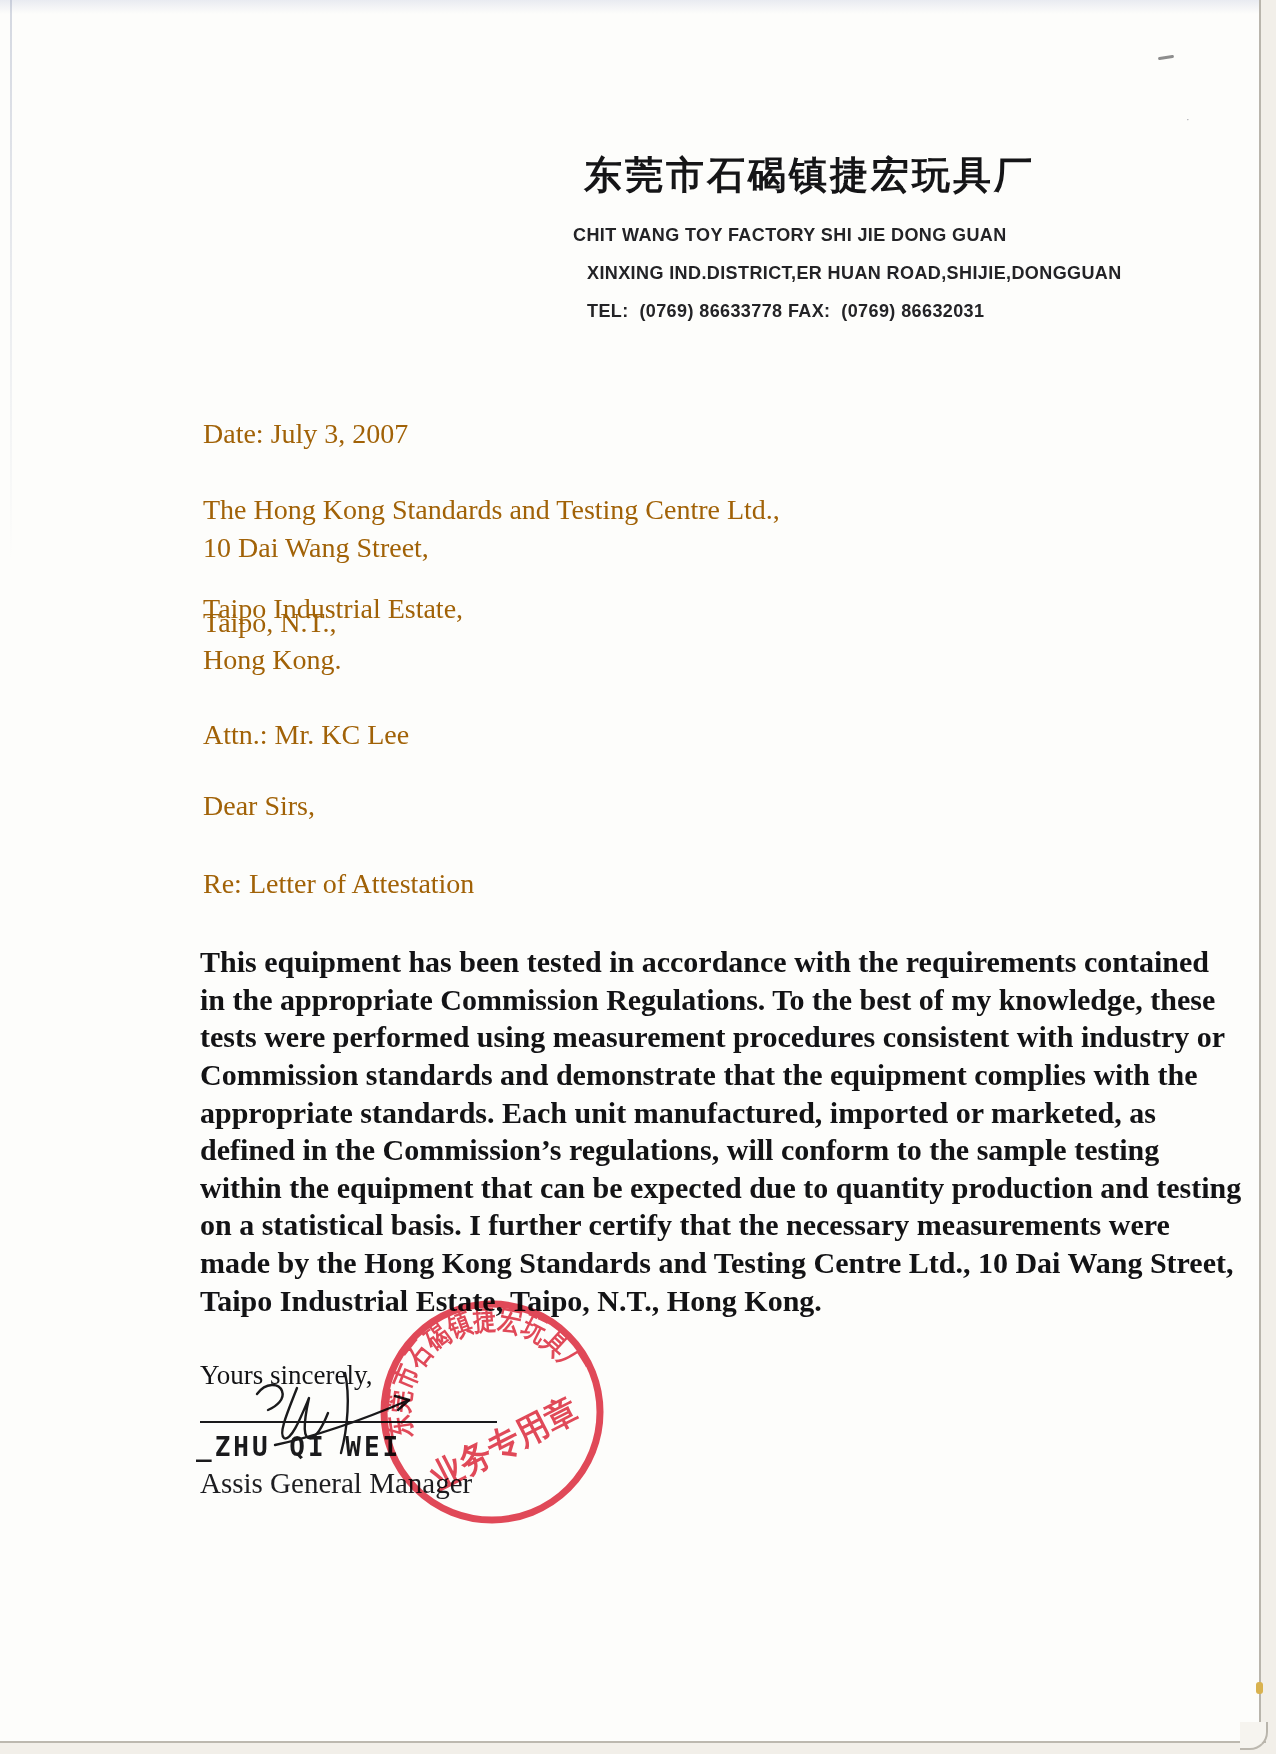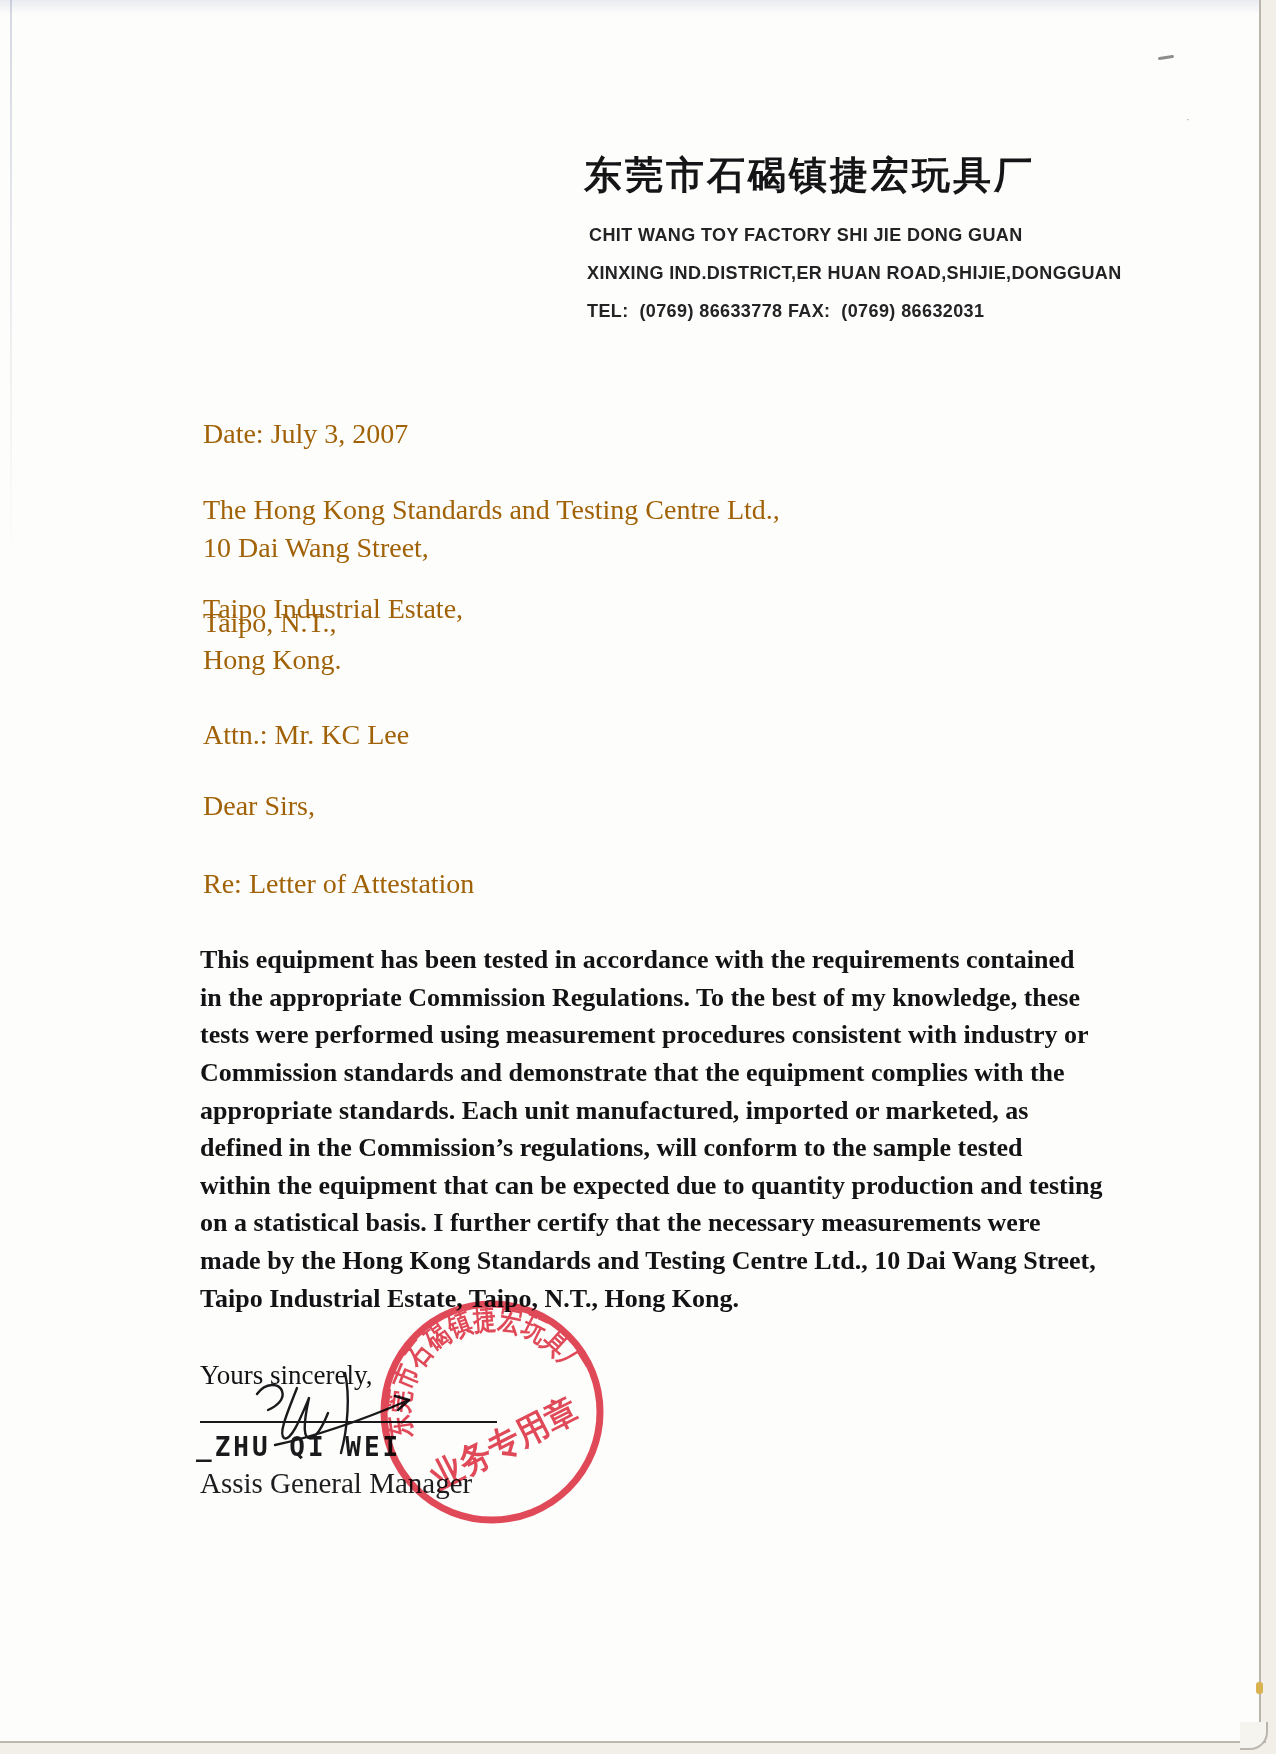--- a/index.html
+++ b/index.html
@@ -30,37 +30,37 @@
   .speck-yellow{position:absolute;left:1256px;top:1682px;width:7px;height:12px;
     background:#d9b24f;border-radius:3px;}
 
   .abs{position:absolute;white-space:pre;}
 
   
   .cn-title{left:584px;top:150px;font-size:38px;font-weight:600;
     letter-spacing:3px;color:#151517;}
   .lh-en{font-family:"Liberation Sans", sans-serif;font-weight:bold;
     font-size:18px;letter-spacing:.4px;color:#232326;}
-  .lh-en1{left:589px;top:225px;}
+  .lh-en1{left:573px;top:225px;}
   .lh-en2{left:587px;top:263px;}
   .lh-en3{left:587px;top:301px;}
 
   
   .ltr{font-size:28px;color:#a16207;}
   .date-line{left:203px;top:418px;}
   .rcpt1{left:203px;top:494px;}
   .rcpt2{left:203px;top:532px;}
   .rcpt3{left:203px;top:593px;}
   .rcpt4{left:203px;top:607px;}
   .rcpt5{left:203px;top:644px;text-align:right;}
   .attn-line{left:203px;top:719px;}
   .salutation{left:203px;top:790px;}
   .subject-line{left:203px;top:868px;}
 
-  .body-line{left:200px;font-weight:bold;font-size:26px;color:#131315;}
+  .body-line{left:200px;font-weight:bold;font-size:30px;color:#131315;}
   .bl0{top:945px;}.bl1{top:983px;}.bl2{top:1020px;}.bl3{top:1058px;}
   .bl4{top:1096px;}.bl5{top:1133px;}.bl6{top:1171px;}.bl7{top:1208px;}
   .bl8{top:1246px;}.bl9{top:1284px;}
 
   .valediction{left:200px;top:1360px;font-weight:normal;font-size:27px;color:#131315;}
   .sig-line{position:absolute;left:200px;top:1421px;width:297px;height:2px;
     background:#1a1a1c;}
   .signer-name{left:196px;top:1432px;
     font-family:"DejaVu Sans Mono","Liberation Mono",monospace;
     font-weight:bold;font-size:26px;letter-spacing:3px;color:#1a1a1c;}
@@ -101,21 +101,21 @@
 
   <div class="abs ltr attn-line">Attn.: Mr. KC Lee</div>
   <div class="abs ltr salutation">Dear Sirs,</div>
   <div class="abs ltr subject-line">Re: Letter of Attestation</div>
 
   <div class="abs body-line bl0">This equipment has been tested in accordance with the requirements contained</div>
   <div class="abs body-line bl1">in the appropriate Commission Regulations. To the best of my knowledge, these</div>
   <div class="abs body-line bl2">tests were performed using measurement procedures consistent with industry or</div>
   <div class="abs body-line bl3">Commission standards and demonstrate that the equipment complies with the</div>
   <div class="abs body-line bl4">appropriate standards. Each unit manufactured, imported or marketed, as</div>
-  <div class="abs body-line bl5">defined in the Commission’s regulations, will conform to the sample tested</div>
+  <div class="abs body-line bl5">defined in the Commission’s regulations, will conform to the sample testing</div>
   <div class="abs body-line bl6">within the equipment that can be expected due to quantity production and testing</div>
   <div class="abs body-line bl7">on a statistical basis. I further certify that the necessary measurements were</div>
   <div class="abs body-line bl8">made by the Hong Kong Standards and Testing Centre Ltd., 10 Dai Wang Street,</div>
   <div class="abs body-line bl9">Taipo Industrial Estate, Taipo, N.T., Hong Kong.</div>
 
   <div class="abs valediction">Yours sincerely,</div>
 
   <div class="sig-line"></div>
 
   <svg class="signature-svg" viewBox="0 0 212 102" aria-hidden="true">

